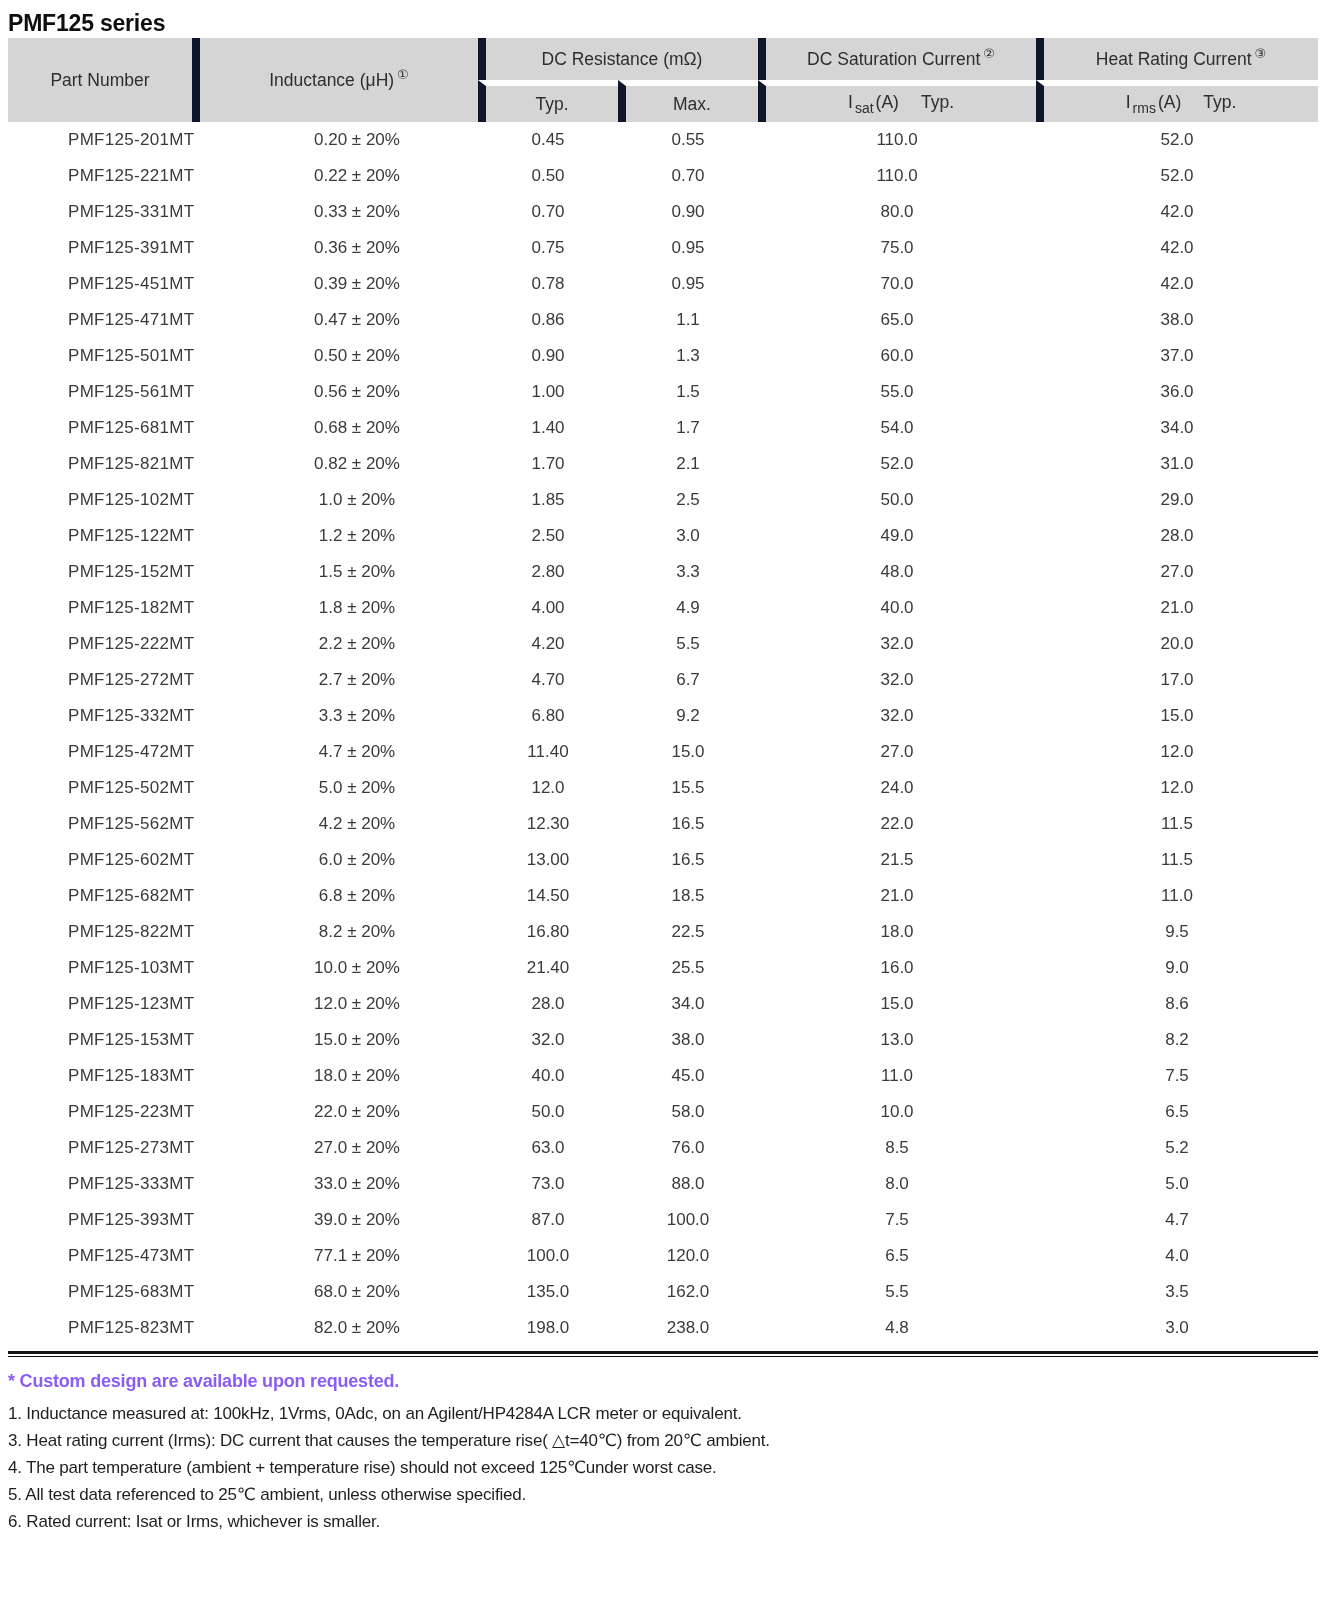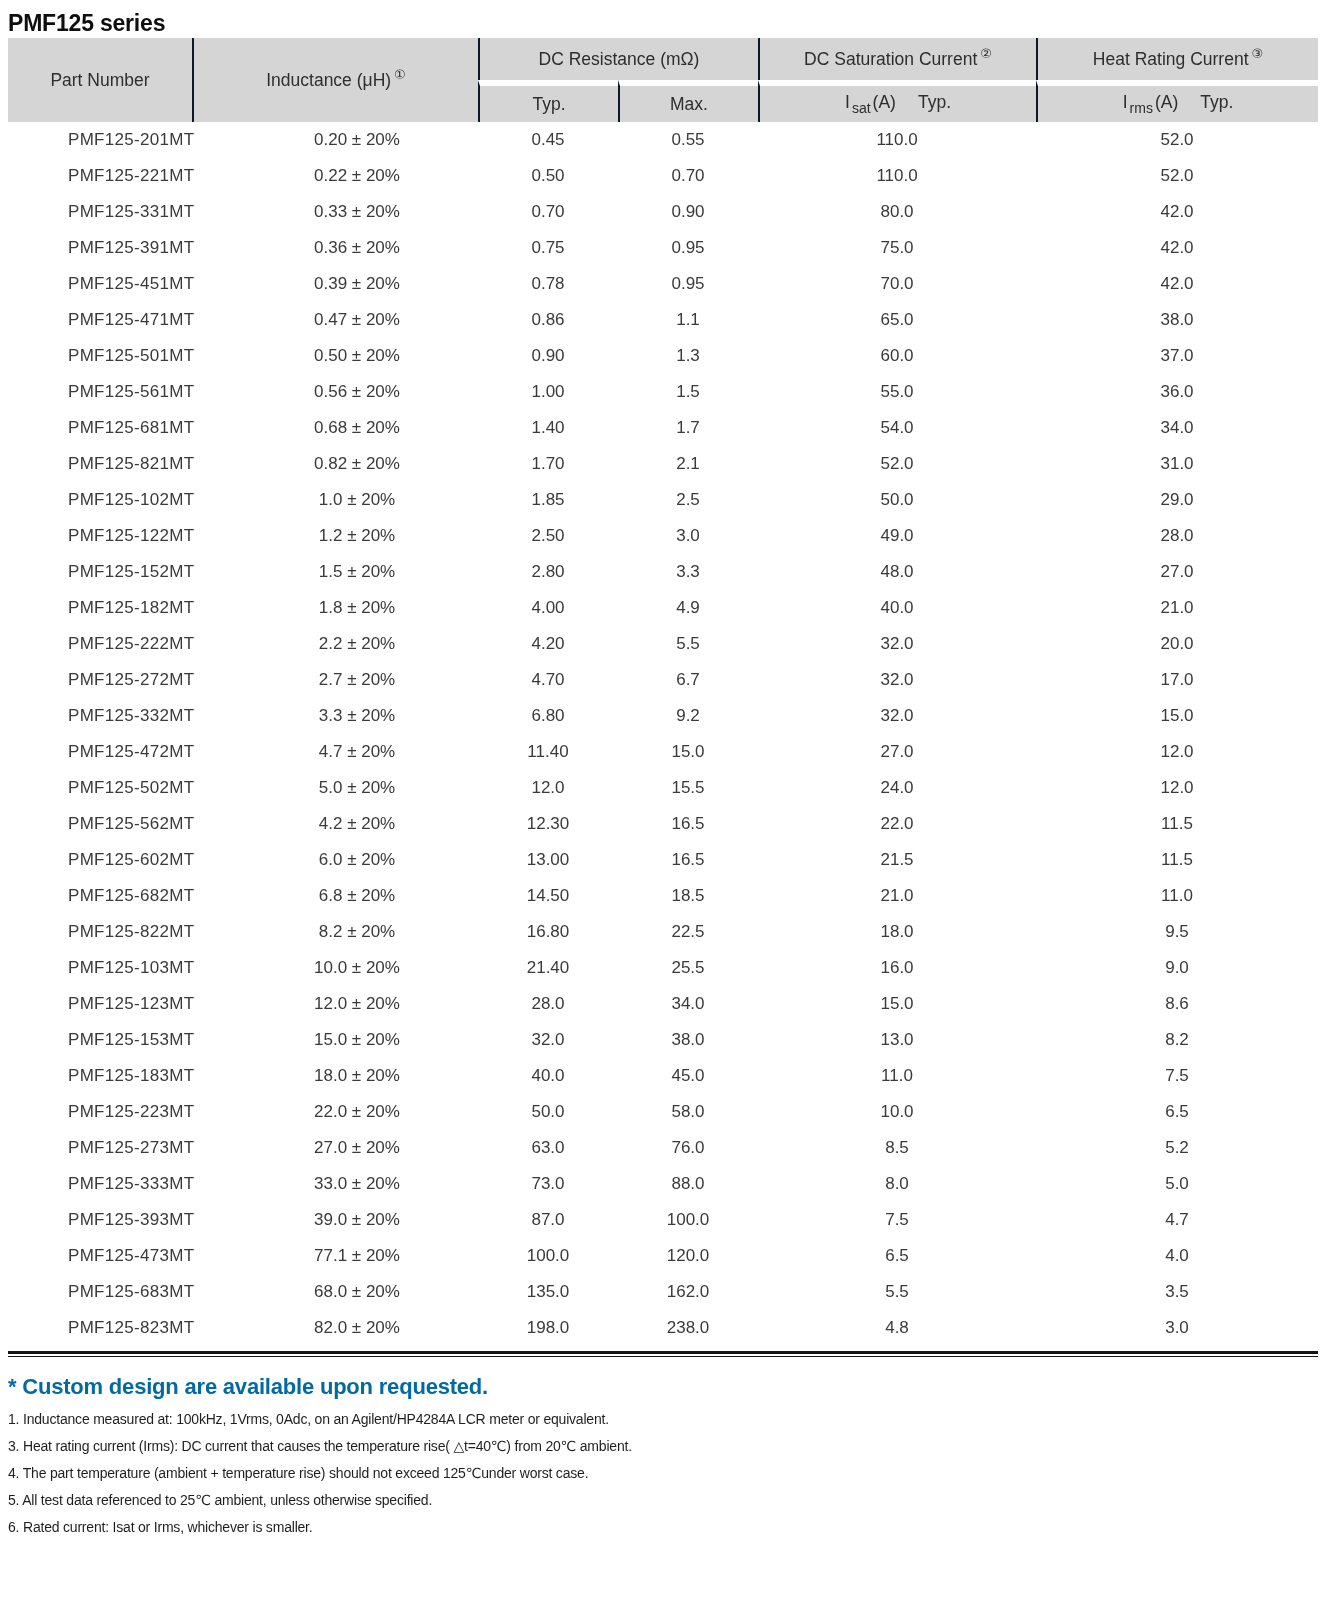--- a/index.html
+++ b/index.html
@@ -21,43 +21,43 @@
   }
   col.c1{width:184px;} col.c2{width:286px;} col.c3{width:140px;}
   col.c4{width:140px;} col.c5{width:278px;} col.c6{width:282px;}
   thead th{
     background:#d5d5d5;color:#2e2e2e;font-weight:400;
     font-size:17.5px;text-align:center;vertical-align:middle;
     padding:0;
   }
   tr.hrow-a th{height:42px;}
   tr.hrow-b th{height:36px;border-top:6px solid #fff;}
-  th.gapL{border-left:2px solid #0f172a;}
+  th.gapL{border-left:8px solid #0f172a;}
   th.span2{height:84px;}
   sup.circ{font-size:13px;vertical-align:super;line-height:0;margin-left:3px;}
   .subletter{font-size:14px;vertical-align:sub;margin:0 2px 0 2px;}
   .typsp{margin-left:22px;}
   tbody td{
     height:36px;font-size:17px;color:#3a3a3a;
     text-align:center;vertical-align:middle;padding:0;
     white-space:nowrap;
   }
   td.part{padding-left:60px;letter-spacing:0.3px;}
   td.ind{padding-left:44px;text-align:center;}
   .thickrule{
     margin-top:5px;width:1310px;height:2px;background:#fff;
     border-top:3px solid #161616;border-bottom:1px solid #161616;
   }
   .custom-note{
-    margin-top:18px;font-size:22px;font-weight:700;color:#0369a1;
+    margin-top:12px;font-size:18px;font-weight:700;color:#8b5cf6;
     line-height:24px;letter-spacing:-0.2px;
   }
   .notes{margin-top:7px;}
   .note{
-    font-size:14px;color:#1f1f1f;line-height:27px;
+    font-size:17px;color:#1f1f1f;line-height:27px;
     letter-spacing:-0.2px;white-space:nowrap;
   }
 </style>
 </head>
 <body>
 
 <div class="title">PMF125 series</div>
 
 <table class="spec">
   <colgroup>

